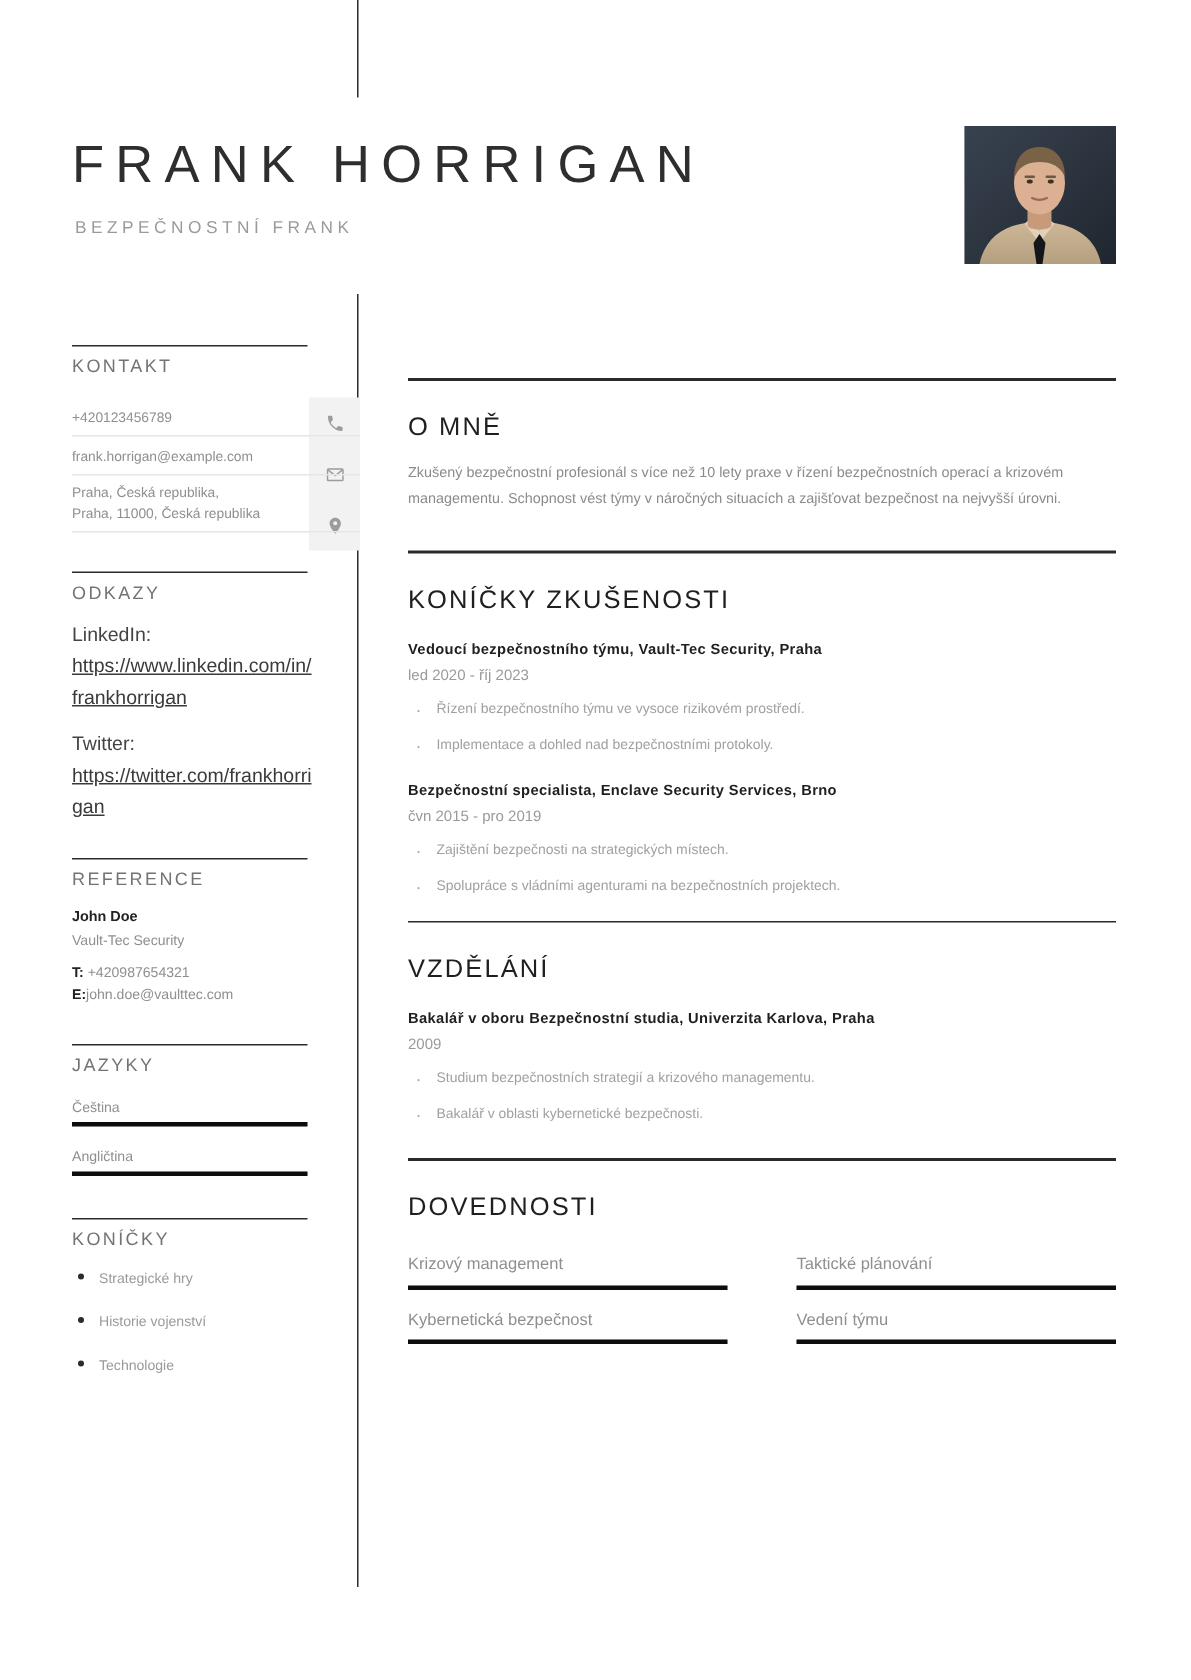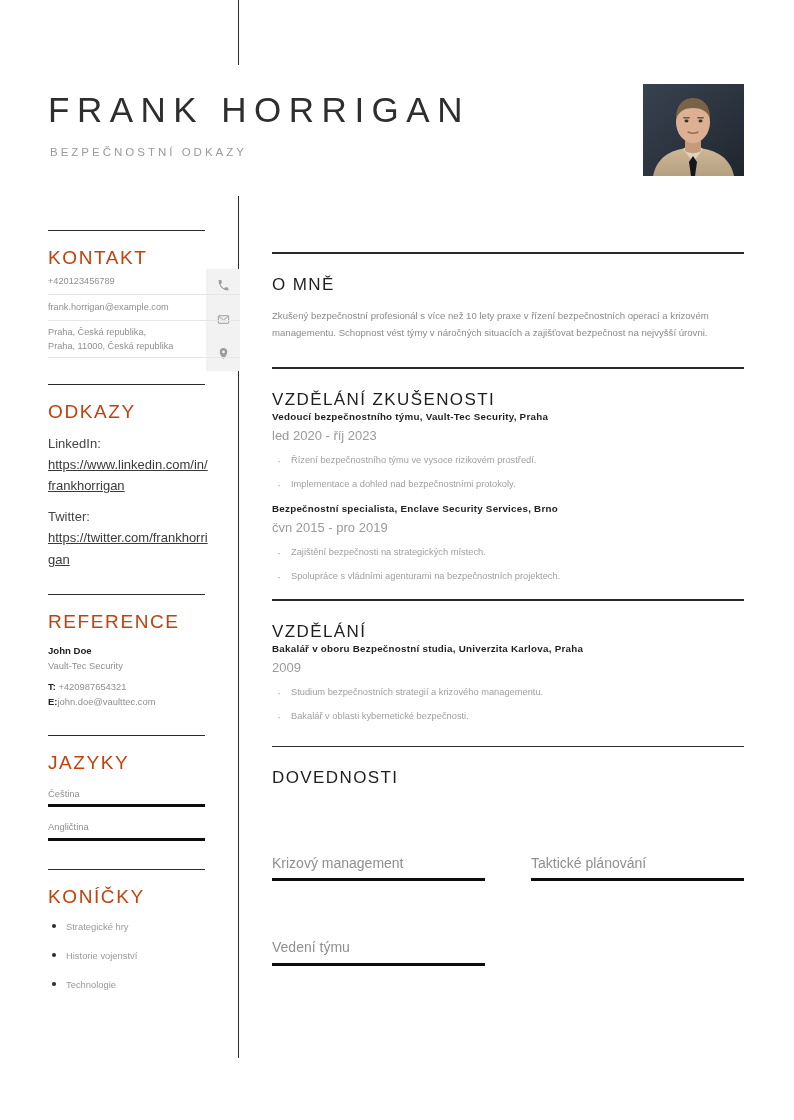--- a/index.html
+++ b/index.html
@@ -89,31 +89,32 @@
     top: 230px;
     width: 192px;
   }
   .side-sep {
     height: 1px;
     background: #2b2b2b;
     width: 157px;
     margin: 0;
   }
   .side-head {
-    font-size: 19px;
+    font-size: 12px;
     font-weight: 400;
     letter-spacing: 1.6px;
-    color: #c2410c;
-    margin: 17px 0 0 0;
+    color: #737373;
+    margin: 7px 0 0 0;
     line-height: 1.1;
   }
 
   
   .contact-block {
     position: relative;
+    margin-top: 14px;
     width: 192px;
   }
   .contact-row {
     position: relative;
     min-height: 26px;
     border-bottom: 1px solid #e6e6e6;
     display: flex;
     align-items: center;
     padding: 4px 0 4px 0;
     box-sizing: border-box;
@@ -242,30 +243,30 @@
     line-height: 1.1;
   }
   .summary {
     font-size: 9.6px;
     color: #8b8b8b;
     line-height: 1.78;
     margin-top: 13px;
     width: 440px;
   }
 
-  .entry { }
+  .entry { margin-top: 17px; }
   .entry-title {
     font-size: 9.8px;
     font-weight: bold;
     color: #1f1f1f;
     letter-spacing: 0.25px;
     line-height: 1.45;
   }
   .entry-date {
-    font-size: 13px;
+    font-size: 10px;
     color: #9a9a9a;
     line-height: 1.6;
     margin-top: 2px;
   }
   .entry-bullets {
     margin: 7px 0 0 0;
     padding: 0;
     list-style: none;
   }
   .entry-bullets li {
@@ -290,38 +291,37 @@
     display: flex;
     flex-wrap: wrap;
     width: 472px;
   }
   .skill-item {
     width: 213px;
     margin-bottom: 13px;
   }
   .skill-item:nth-child(odd) { margin-right: 46px; }
   .skill-label {
-    font-size: 14px;
+    font-size: 11px;
     color: #8f8f8f;
     line-height: 1.4;
     margin-bottom: 5px;
-    margin-top: 44px;
   }
 </style>
 </head>
 <body>
 
 <div class="page">
 
   <div class="vrule-top"></div>
   <div class="vrule-main"></div>
 
   <div class="header">
     <div class="name">FRANK HORRIGAN</div>
-    <div class="subtitle">BEZPEČNOSTNÍ ODKAZY</div>
+    <div class="subtitle">BEZPEČNOSTNÍ FRANK</div>
 
     <div class="photo">
       <svg width="101" height="92" viewBox="0 0 101 92" xmlns="http://www.w3.org/2000/svg">
         <defs>
           <linearGradient id="bgGrad" x1="0" y1="0" x2="1" y2="1">
             <stop offset="0%" stop-color="#38424f"></stop>
             <stop offset="55%" stop-color="#2b333e"></stop>
             <stop offset="100%" stop-color="#20262e"></stop>
           </linearGradient>
           <linearGradient id="shirtGrad" x1="0" y1="0" x2="0" y2="1">
@@ -440,21 +440,21 @@
     </ul>
   </div>
 
   <div class="main">
 
     <div class="main-sep"></div>
     <div class="main-head">O MNĚ</div>
     <div class="summary">Zkušený bezpečnostní profesionál s více než 10 lety praxe v řízení bezpečnostních operací a krizovém managementu. Schopnost vést týmy v náročných situacích a zajišťovat bezpečnost na nejvyšší úrovni.</div>
 
     <div class="main-sep" style="margin-top:26px;"></div>
-    <div class="main-head">VZDĚLÁNÍ ZKUŠENOSTI</div>
+    <div class="main-head">KONÍČKY ZKUŠENOSTI</div>
 
     <div class="entry">
       <div class="entry-title">Vedoucí bezpečnostního týmu, Vault-Tec Security, Praha</div>
       <div class="entry-date">led 2020 - říj 2023</div>
       <ul class="entry-bullets">
         <li>Řízení bezpečnostního týmu ve vysoce rizikovém prostředí.</li>
         <li>Implementace a dohled nad bezpečnostními protokoly.</li>
       </ul>
     </div>
 
@@ -490,20 +490,26 @@
           <div class="bar-fill" style="width: 100%;"></div>
         </div>
       </div>
       <div class="skill-item">
         <div class="skill-label">Taktické plánování</div>
         <div class="bar-track">
           <div class="bar-fill" style="width: 100%;"></div>
         </div>
       </div>
       <div class="skill-item">
+        <div class="skill-label">Kybernetická bezpečnost</div>
+        <div class="bar-track">
+          <div class="bar-fill" style="width: 100%;"></div>
+        </div>
+      </div>
+      <div class="skill-item">
         <div class="skill-label">Vedení týmu</div>
         <div class="bar-track">
           <div class="bar-fill" style="width: 100%;"></div>
         </div>
       </div>
     </div>
   </div>
 
 </div>
 

